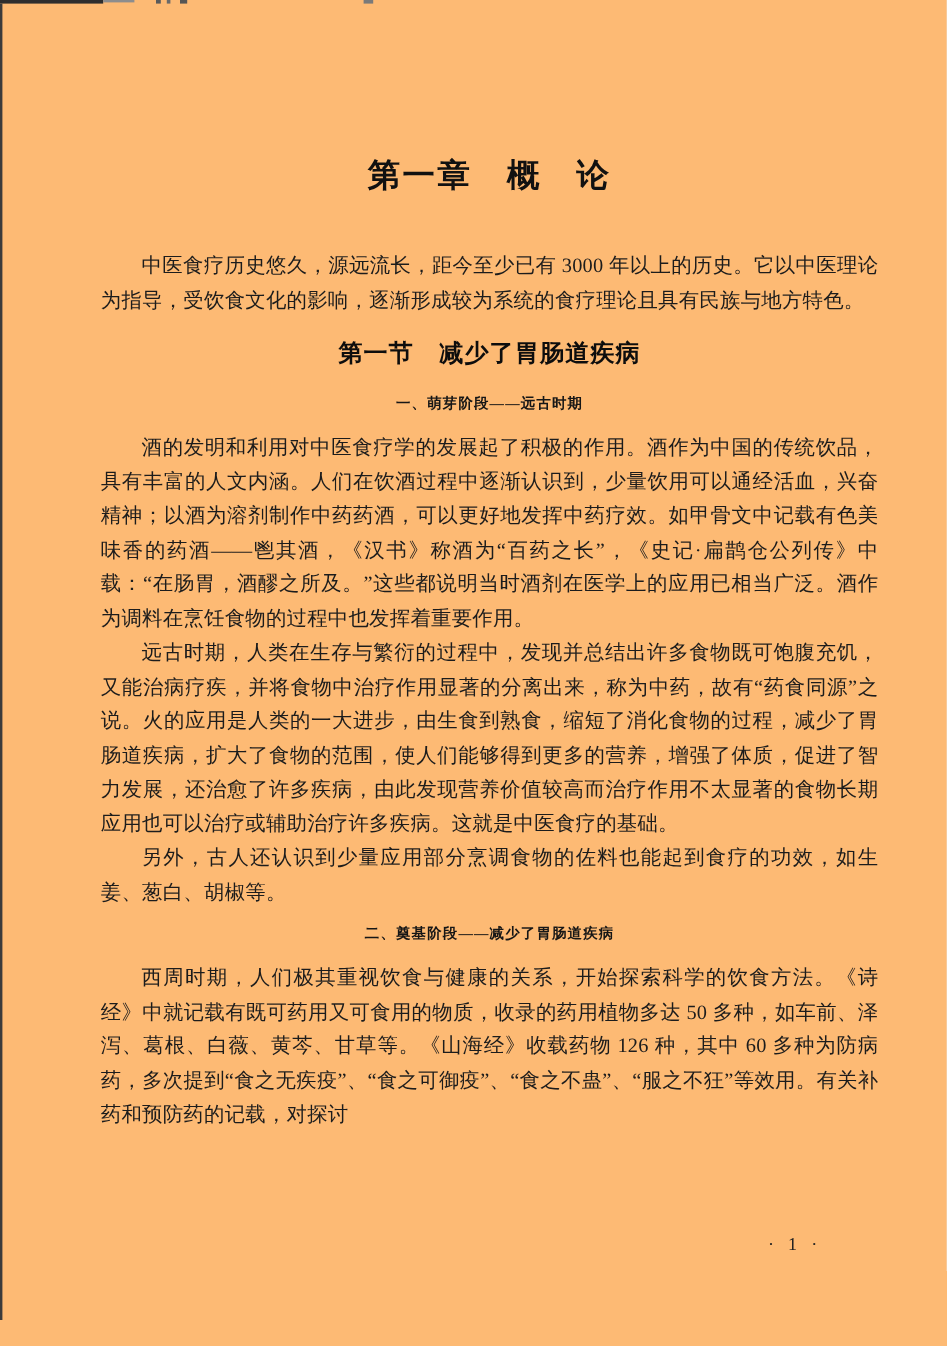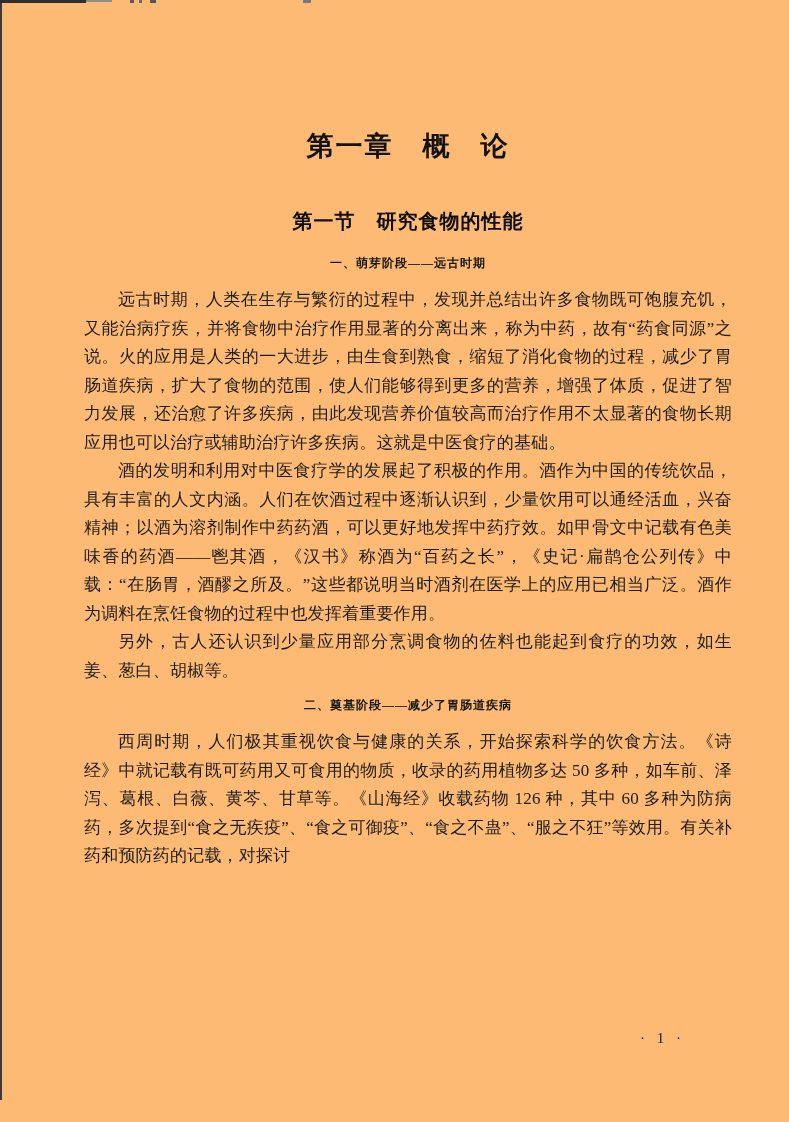--- a/index.html
+++ b/index.html
@@ -90,27 +90,28 @@
   <div class="artifact a-top-dot3"></div>
   <div class="artifact a-top-mark"></div>
   <div class="artifact a-left-line"></div>
 
   <div class="content">
 
     <h1 class="chapter-title">第一章　概　论</h1>
 
     <div class="body-block">
 
+      <p class="para">中医食疗历史悠久，源远流长，距今至少已有 3000 年以上的历史。它以中医理论为指导，受饮食文化的影响，逐渐形成较为系统的食疗理论且具有民族与地方特色。</p>
 
-      <h2 class="section-title">第一节　研究食物的性能</h2>
+      <h2 class="section-title">第一节　减少了胃肠道疾病</h2>
 
       <h3 class="sub-heading">一、萌芽阶段——远古时期</h3>
 
+      <p class="para">酒的发明和利用对中医食疗学的发展起了积极的作用。酒作为中国的传统饮品，具有丰富的人文内涵。人们在饮酒过程中逐渐认识到，少量饮用可以通经活血，兴奋精神；以酒为溶剂制作中药药酒，可以更好地发挥中药疗效。如甲骨文中记载有色美味香的药酒——鬯其酒，《汉书》称酒为“百药之长”，《史记·扁鹊仓公列传》中载：“在肠胃，酒醪之所及。”这些都说明当时酒剂在医学上的应用已相当广泛。酒作为调料在烹饪食物的过程中也发挥着重要作用。</p>
       <p class="para">远古时期，人类在生存与繁衍的过程中，发现并总结出许多食物既可饱腹充饥，又能治病疗疾，并将食物中治疗作用显著的分离出来，称为中药，故有“药食同源”之说。火的应用是人类的一大进步，由生食到熟食，缩短了消化食物的过程，减少了胃肠道疾病，扩大了食物的范围，使人们能够得到更多的营养，增强了体质，促进了智力发展，还治愈了许多疾病，由此发现营养价值较高而治疗作用不太显著的食物长期应用也可以治疗或辅助治疗许多疾病。这就是中医食疗的基础。</p>
-      <p class="para">酒的发明和利用对中医食疗学的发展起了积极的作用。酒作为中国的传统饮品，具有丰富的人文内涵。人们在饮酒过程中逐渐认识到，少量饮用可以通经活血，兴奋精神；以酒为溶剂制作中药药酒，可以更好地发挥中药疗效。如甲骨文中记载有色美味香的药酒——鬯其酒，《汉书》称酒为“百药之长”，《史记·扁鹊仓公列传》中载：“在肠胃，酒醪之所及。”这些都说明当时酒剂在医学上的应用已相当广泛。酒作为调料在烹饪食物的过程中也发挥着重要作用。</p>
       <p class="para">另外，古人还认识到少量应用部分烹调食物的佐料也能起到食疗的功效，如生姜、葱白、胡椒等。</p>
 
       <h3 class="sub-heading">二、奠基阶段——减少了胃肠道疾病</h3>
 
       <p class="para">西周时期，人们极其重视饮食与健康的关系，开始探索科学的饮食方法。《诗经》中就记载有既可药用又可食用的物质，收录的药用植物多达 50 多种，如车前、泽泻、葛根、白薇、黄芩、甘草等。《山海经》收载药物 126 种，其中 60 多种为防病药，多次提到“食之无疾疫”、“食之可御疫”、“食之不蛊”、“服之不狂”等效用。有关补药和预防药的记载，对探讨</p>
 
     </div>
   </div>
 
   <div class="page-number">· 1 ·</div>

